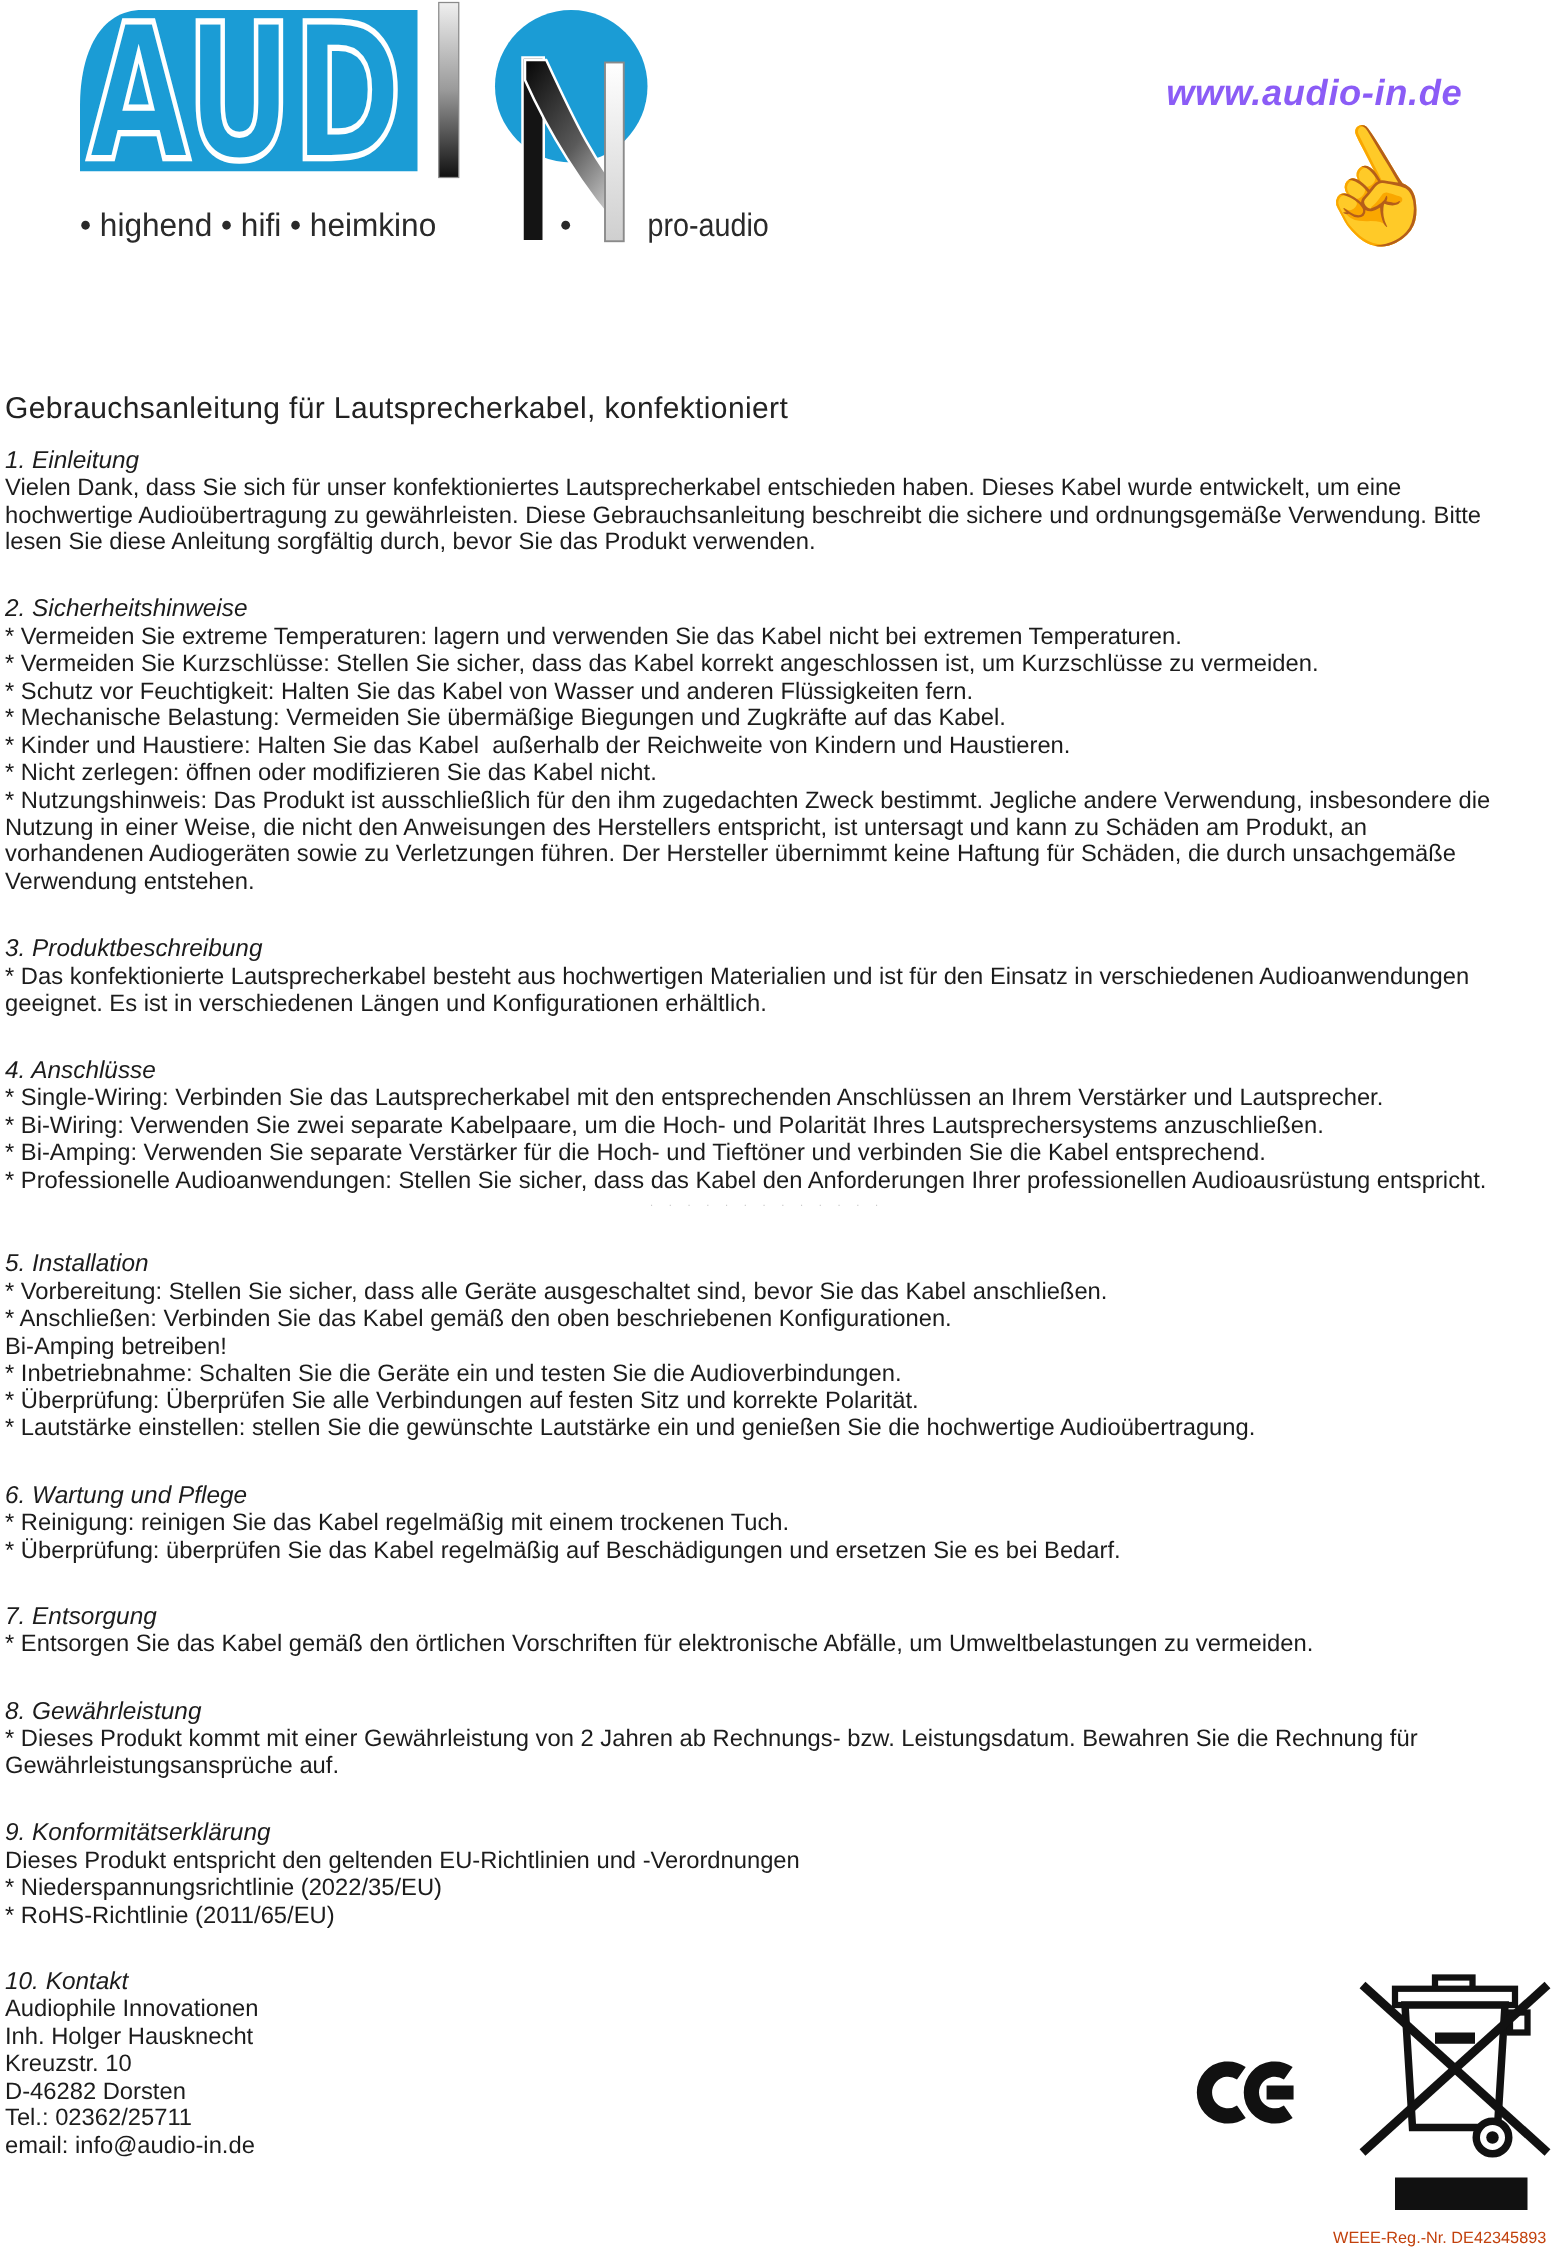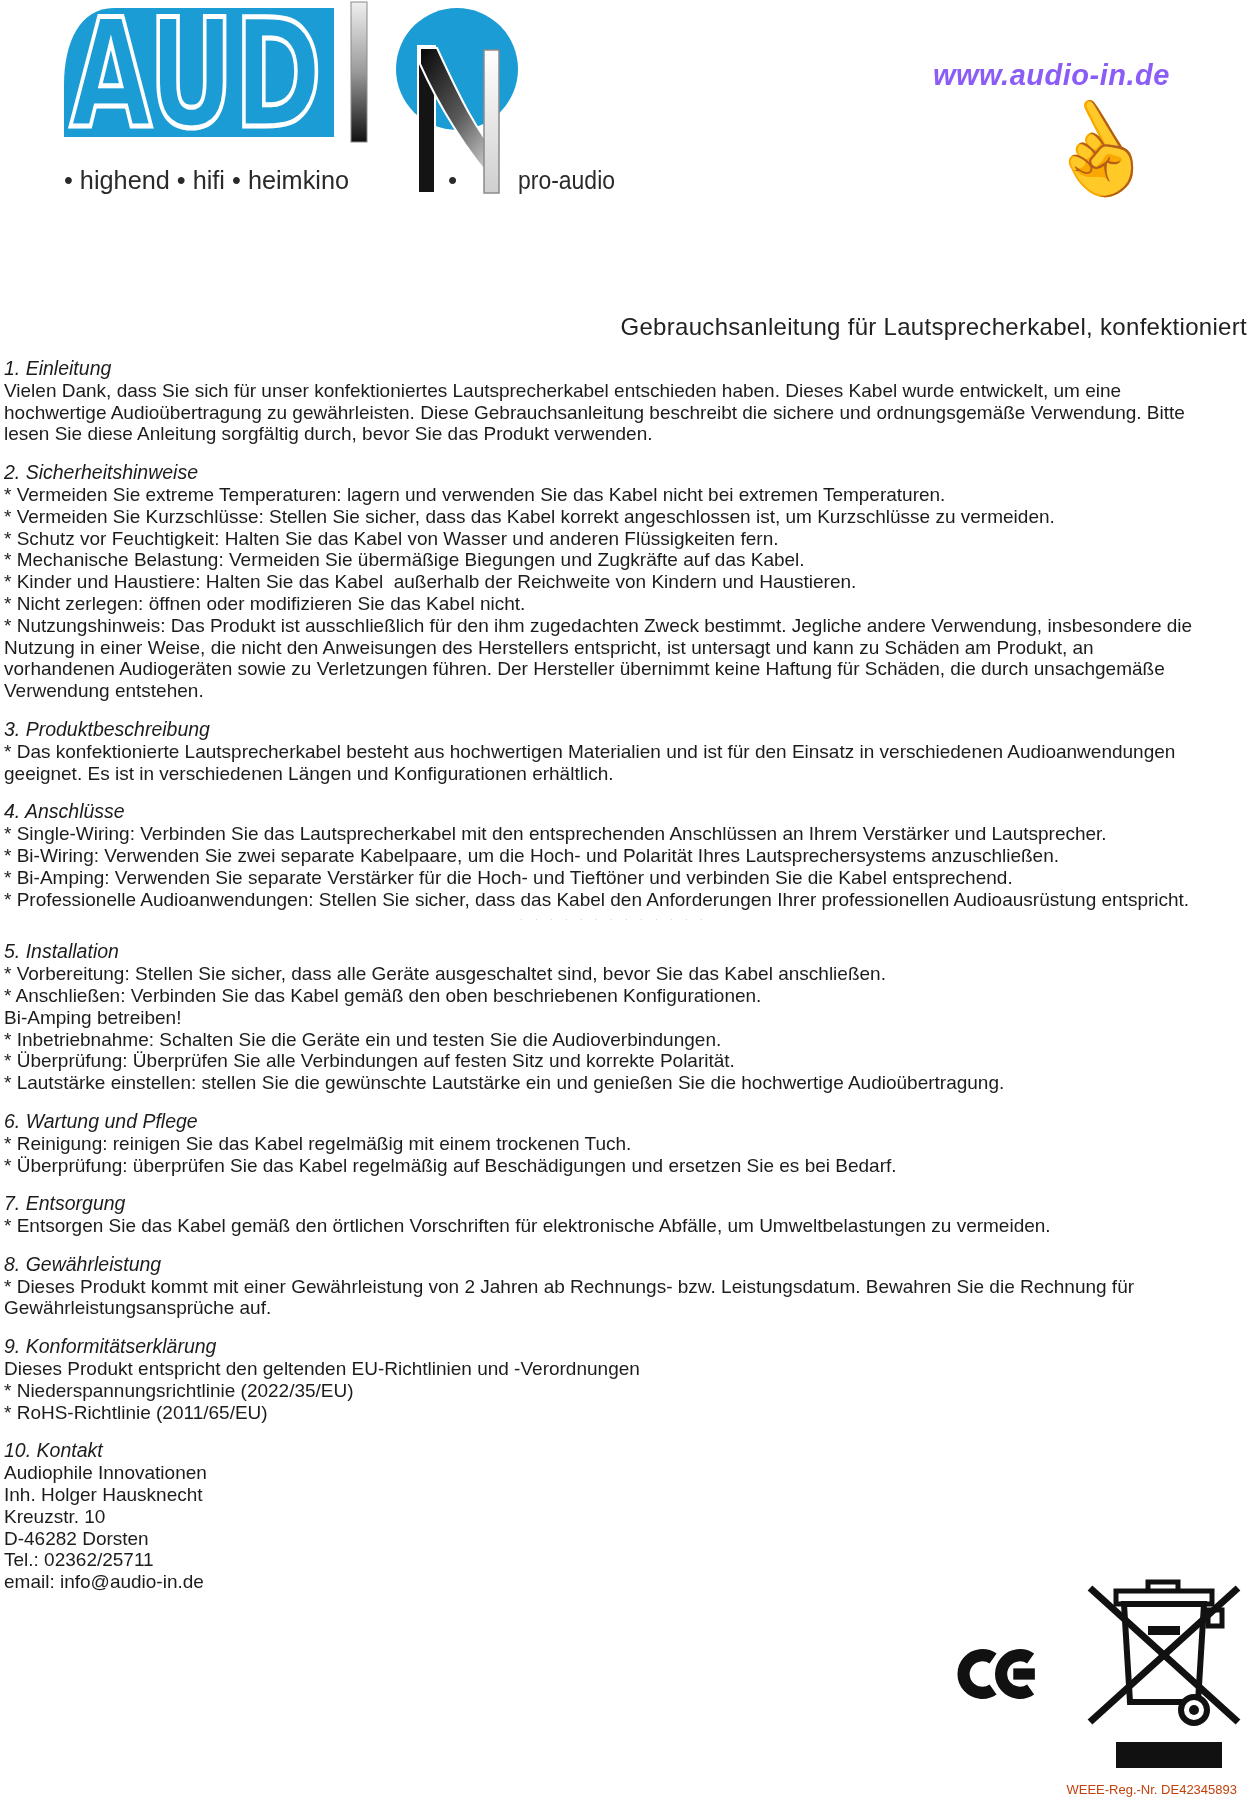--- a/index.html
+++ b/index.html
@@ -14,23 +14,23 @@
     font-style:italic;letter-spacing:0.5px;color:#8b5cf6;white-space:nowrap;
   }
   .hand{
     position:absolute;left:1046px;top:106px;font-size:88px;line-height:88px;
     color:#222;transform:rotate(-30deg);transform-origin:50% 60%;
   }
   
   main{position:absolute;left:4px;top:312px;width:1243px;}
   .title{
     font-size:24px;font-weight:normal;line-height:30px;margin:0 0 14px 0;
-    letter-spacing:0.3px;color:#222;white-space:pre;text-align:right;
+    letter-spacing:0.3px;color:#222;white-space:pre;
   }
-  .doc-section{margin-top:17px;}
+  .doc-section{margin-top:32px;}
   .doc-section:first-child{margin-top:16px;}
   .sec-heading{font-style:italic;font-size:19.5px;line-height:21.8px;white-space:pre;}
   .body-line{font-size:19px;line-height:21.8px;white-space:pre;}
   .artifact{
     color:#c9c9c9;font-size:9px;line-height:14px;height:14px;
     letter-spacing:5px;padding-left:516px;white-space:pre;
   }
   
   .ce{position:absolute;left:956px;top:1645px;width:92px;height:58px;}
   .weee{position:absolute;left:1086px;top:1574px;width:158px;height:196px;}

